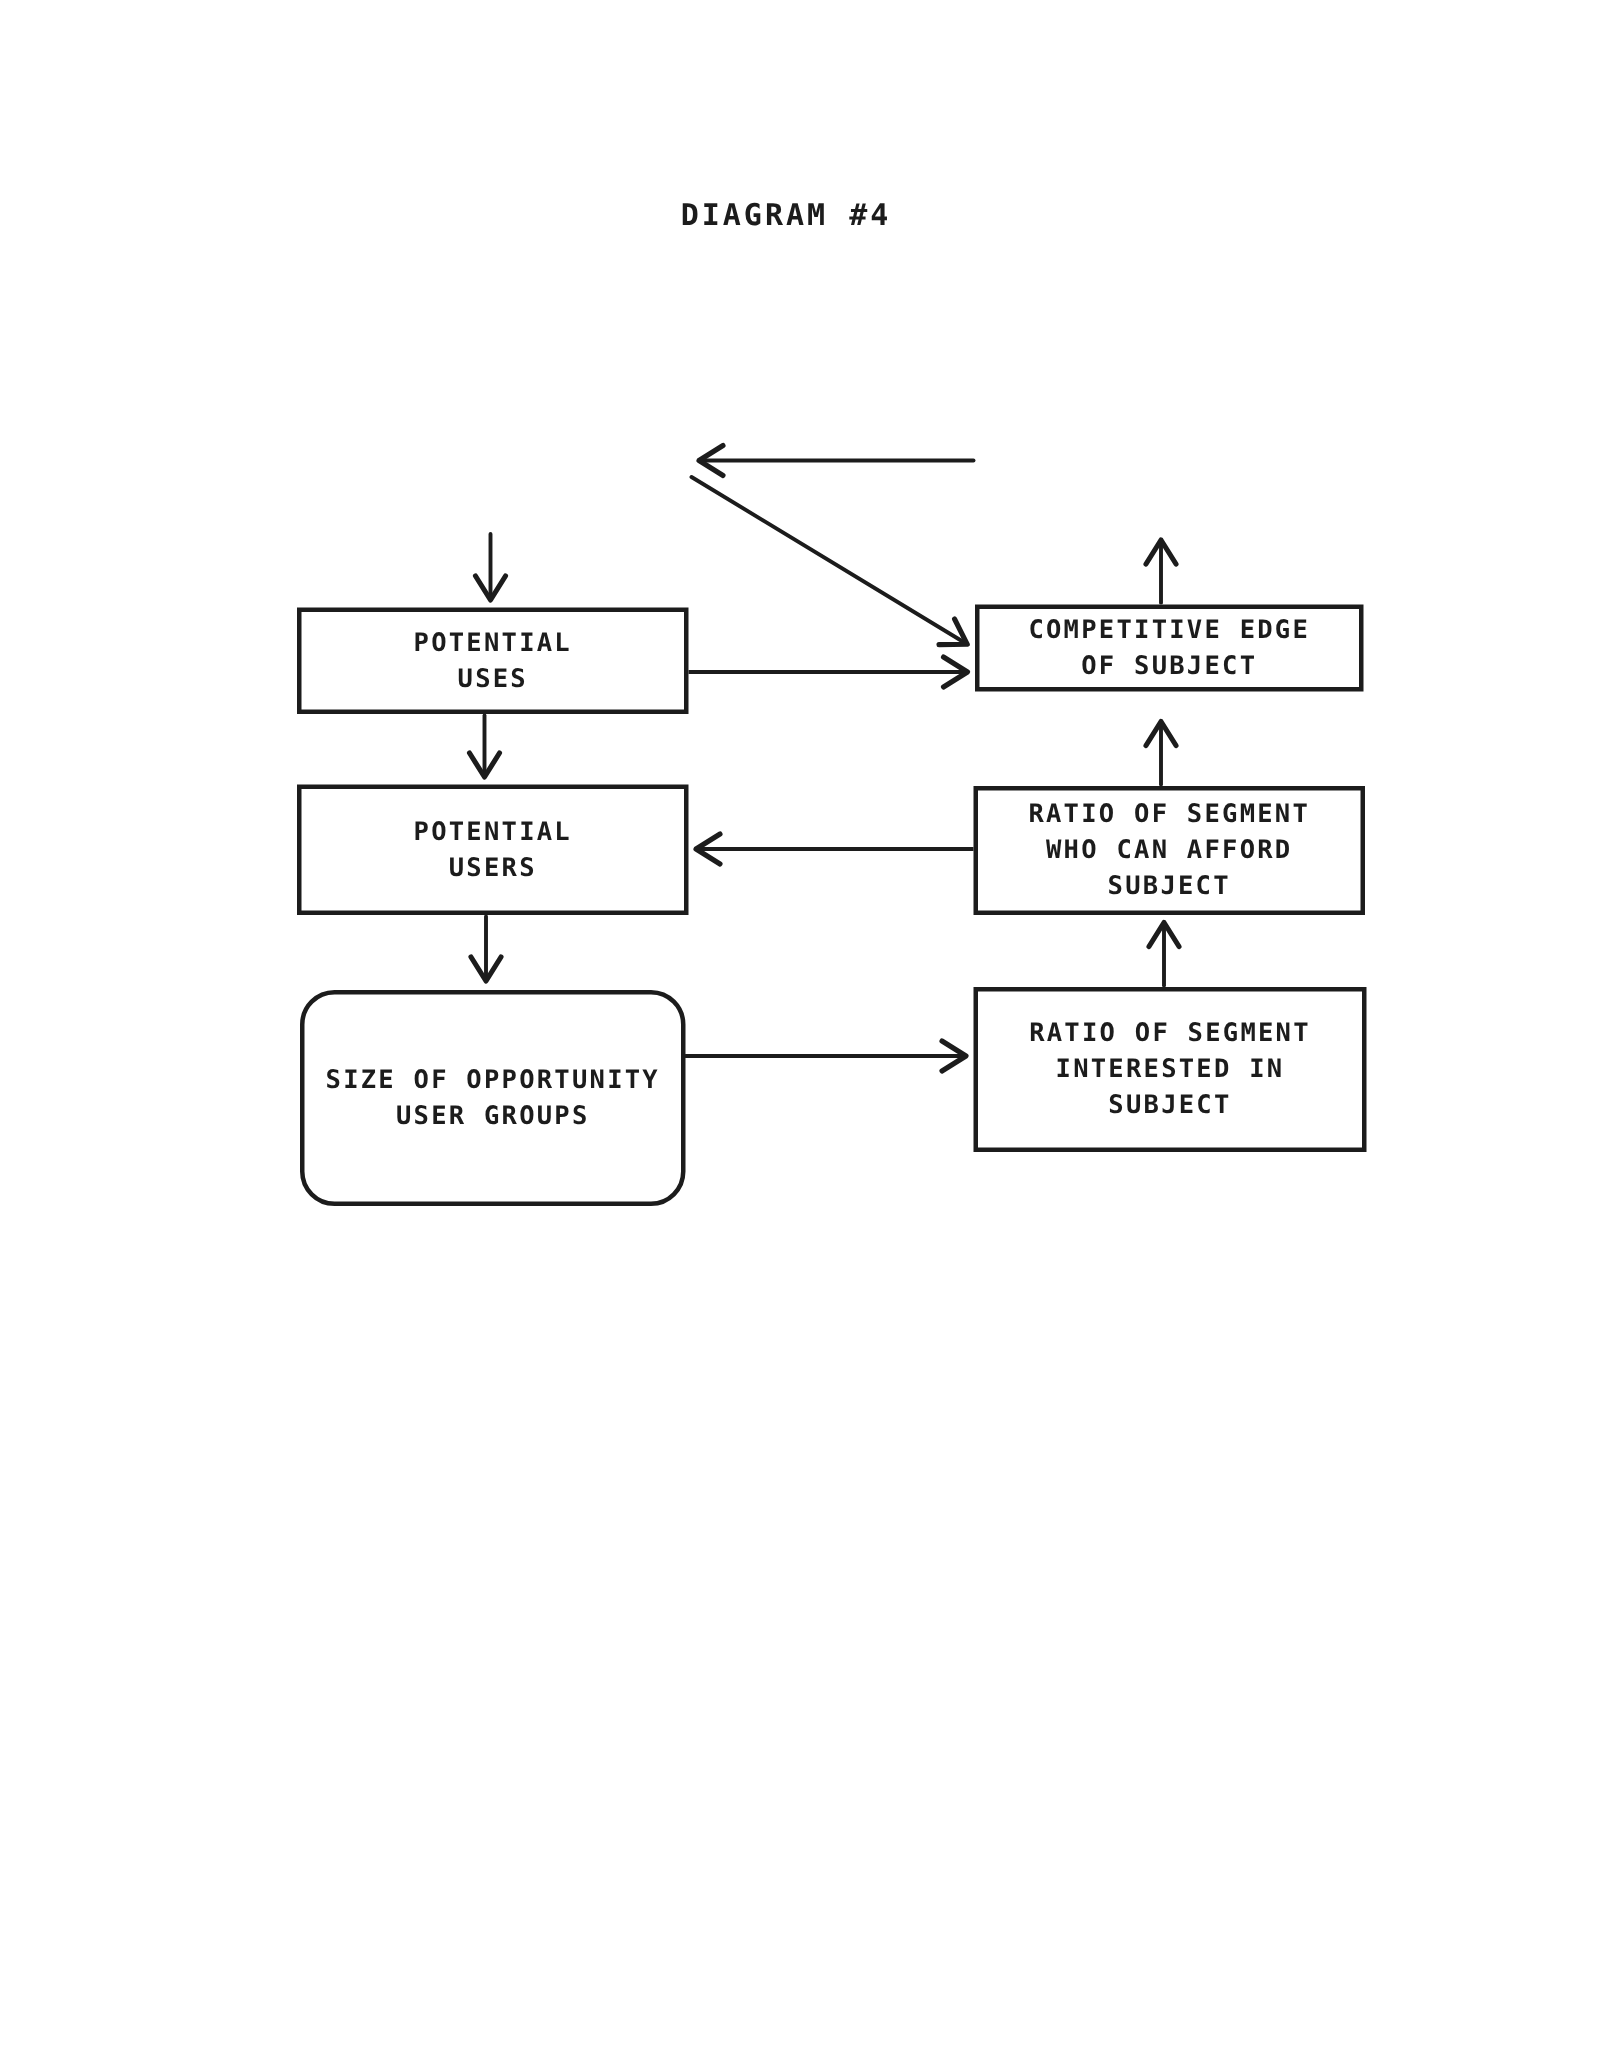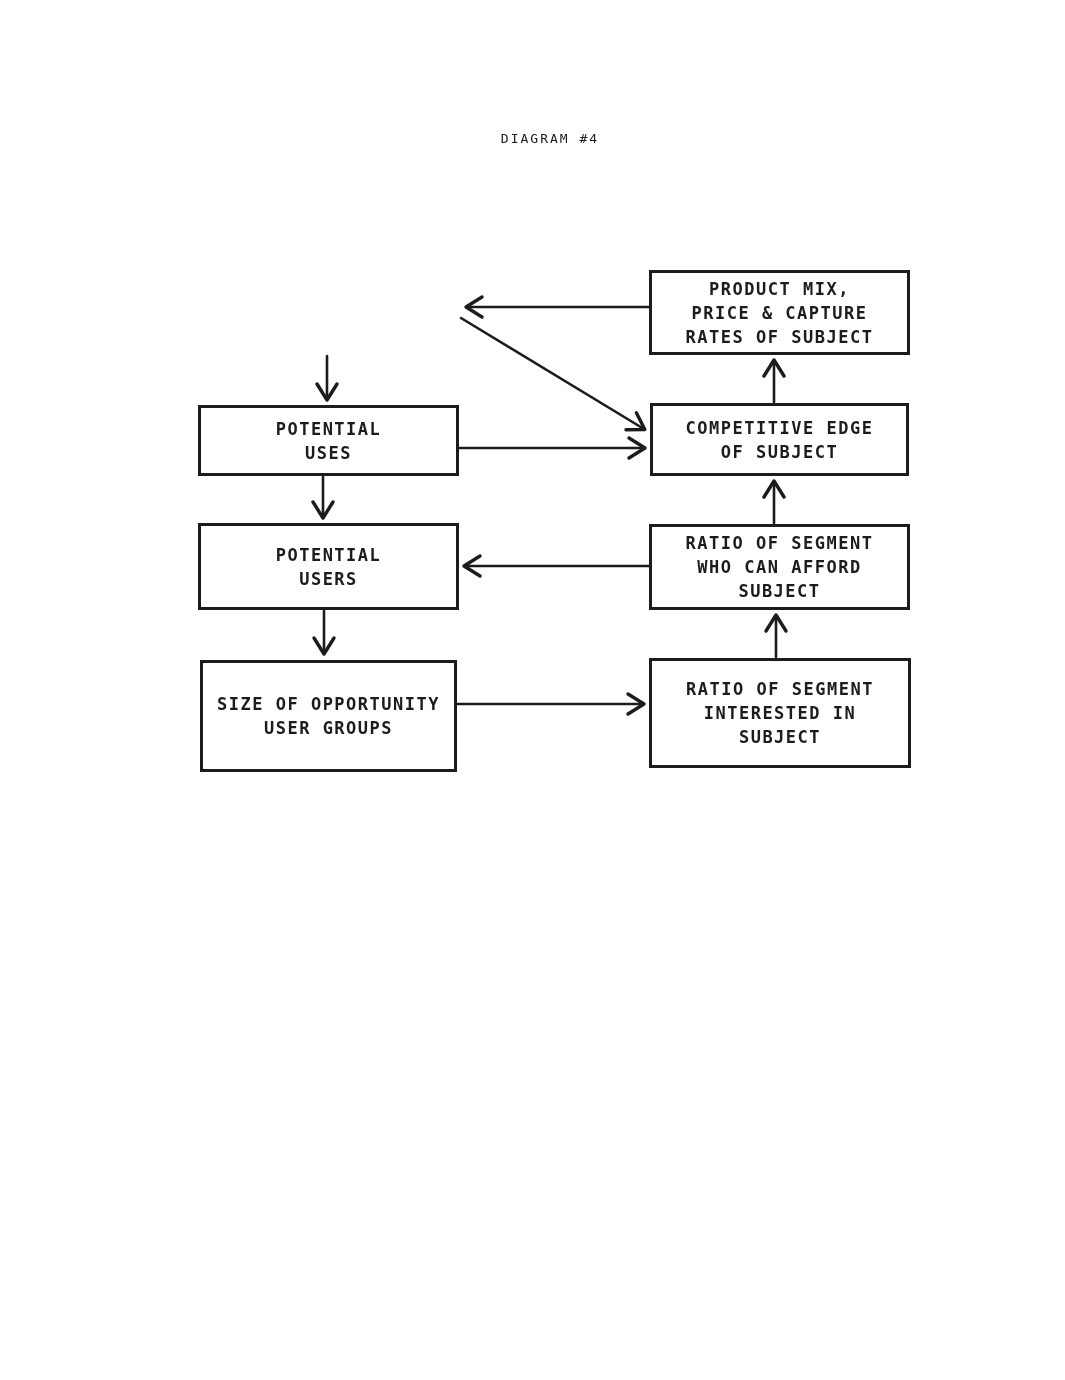--- a/index.html
+++ b/index.html
@@ -11,26 +11,26 @@
     position:relative;
     width:1065px;
     height:1380px;
     background:var(--paper);
     font-family:"DejaVu Sans Mono","Liberation Mono",monospace;
     color:var(--ink);
     overflow:hidden;
   }
   .diagram-title{
     position:absolute;
-    left:455px;
+    left:429px;
     top:131px;
     width:190px;
     text-align:center;
-    font-size:13px;
-    font-weight:normal;
+    font-size:20px;
+    font-weight:bold;
     letter-spacing:2px;
     white-space:nowrap;
   }
   .node{
     position:absolute;
     box-sizing:border-box;
     border:3px solid var(--ink);
     background:var(--paper);
     display:flex;
     align-items:center;
@@ -39,24 +39,24 @@
     font-size:17px;
     line-height:24px;
     font-weight:bold;
     letter-spacing:1.5px;
     white-space:pre-line;
   }
   
   .n-l1{left:198px; top:269px; width:262px; height:86px;}
   .n-l2{left:198px; top:405px; width:261px; height:71px;}
   .n-l3{left:198px; top:523px; width:261px; height:87px;}
-  .n-l4{left:200px; top:660px; width:257px; height:112px;}
+  .n-l4{left:200px; top:660px; width:257px; height:144px;border-radius:23px;}
   
   .n-r1{left:649px; top:270px; width:261px; height:85px;}
-  .n-r2{left:650px; top:403px; width:259px; height:73px;}
+  .n-r2{left:650px; top:403px; width:259px; height:58px;}
   .n-r3{left:649px; top:524px; width:261px; height:86px;}
   .n-r4{left:649px; top:658px; width:262px; height:110px;}
   svg.arrows{
     position:absolute;
     left:0; top:0;
     width:1065px;
     height:1380px;
     pointer-events:none;
   }
   svg.arrows line{
@@ -98,23 +98,20 @@
     <line x1="457" y1="704" x2="643" y2="704" marker-end="url(#arr)"></line>
   </svg>
 
   <div class="node n-l2">POTENTIAL
 USES</div>
   <div class="node n-l3">POTENTIAL
 USERS</div>
   <div class="node n-l4">SIZE OF OPPORTUNITY
 USER GROUPS</div>
 
-  <div class="node n-r1">PRODUCT MIX,
-PRICE &amp; CAPTURE
-RATES OF SUBJECT</div>
   <div class="node n-r2">COMPETITIVE EDGE
 OF SUBJECT</div>
   <div class="node n-r3">RATIO OF SEGMENT
 WHO CAN AFFORD
 SUBJECT</div>
   <div class="node n-r4">RATIO OF SEGMENT
 INTERESTED IN
 SUBJECT</div>
 
 </div>

